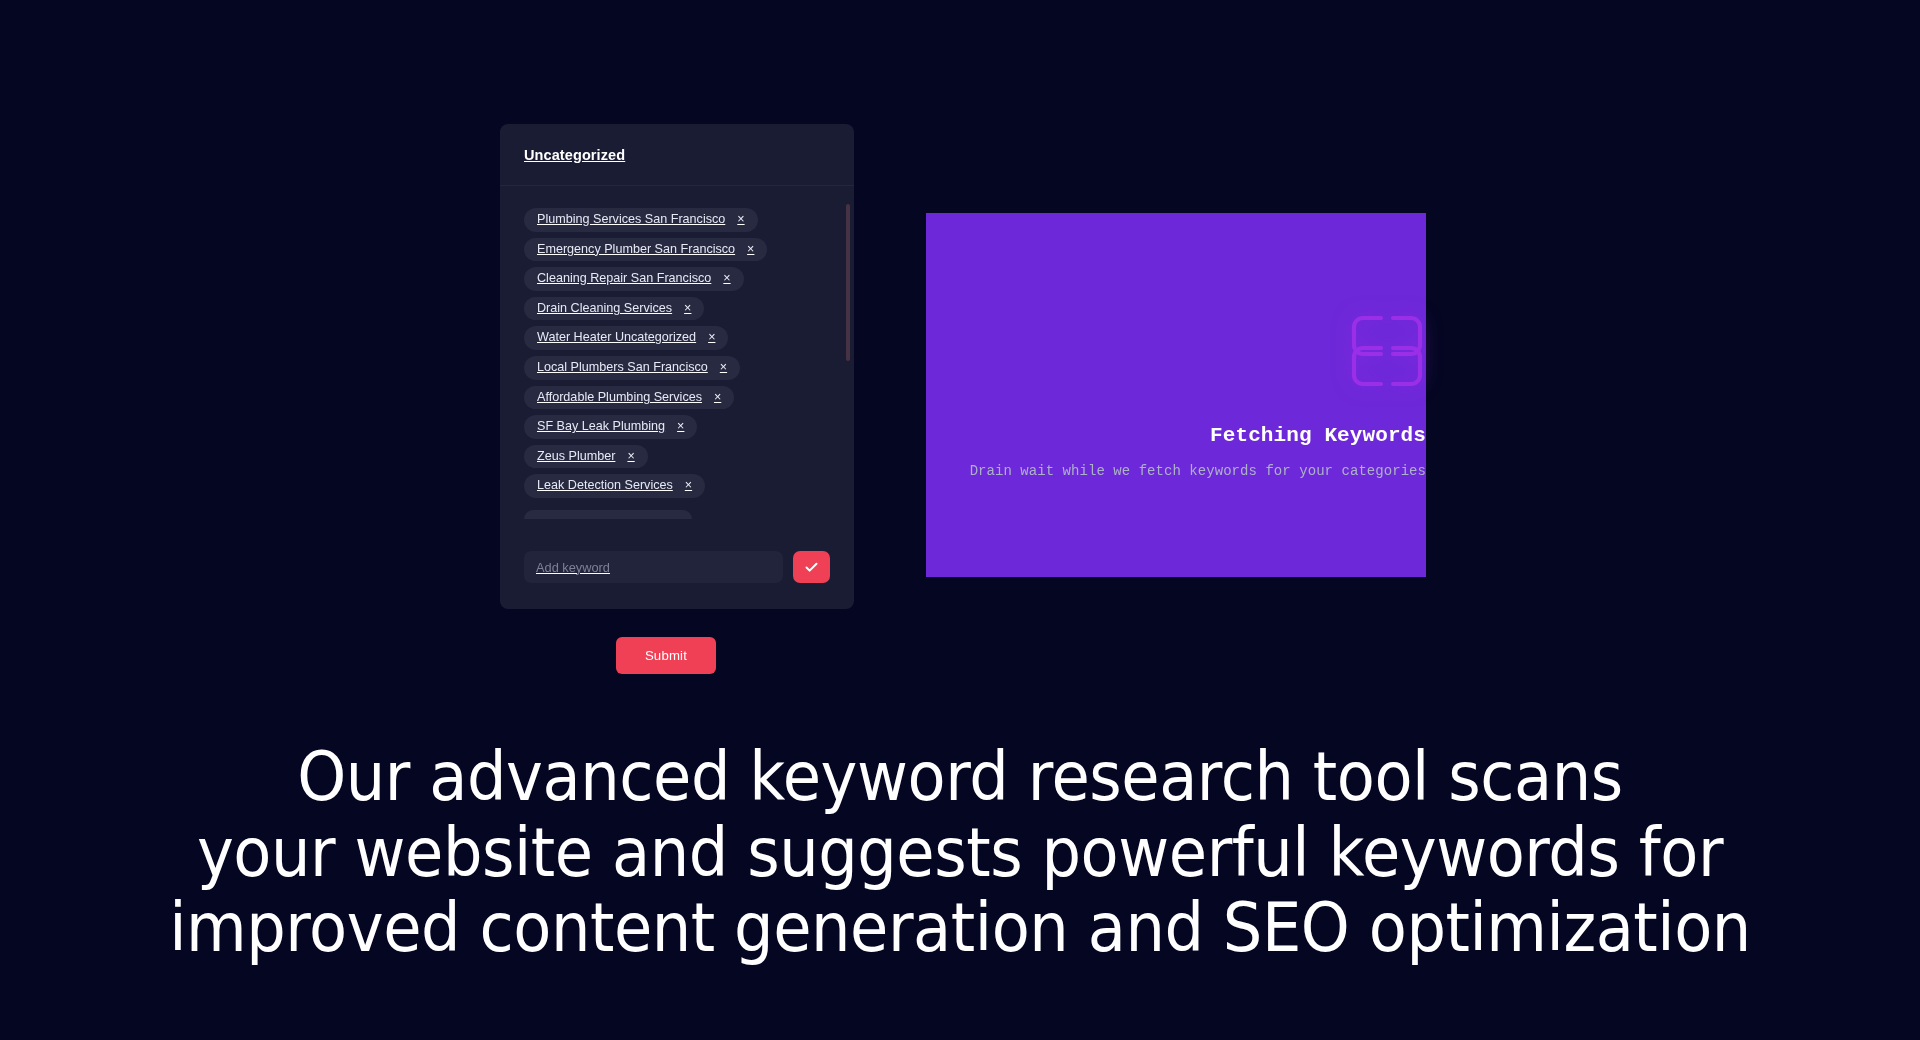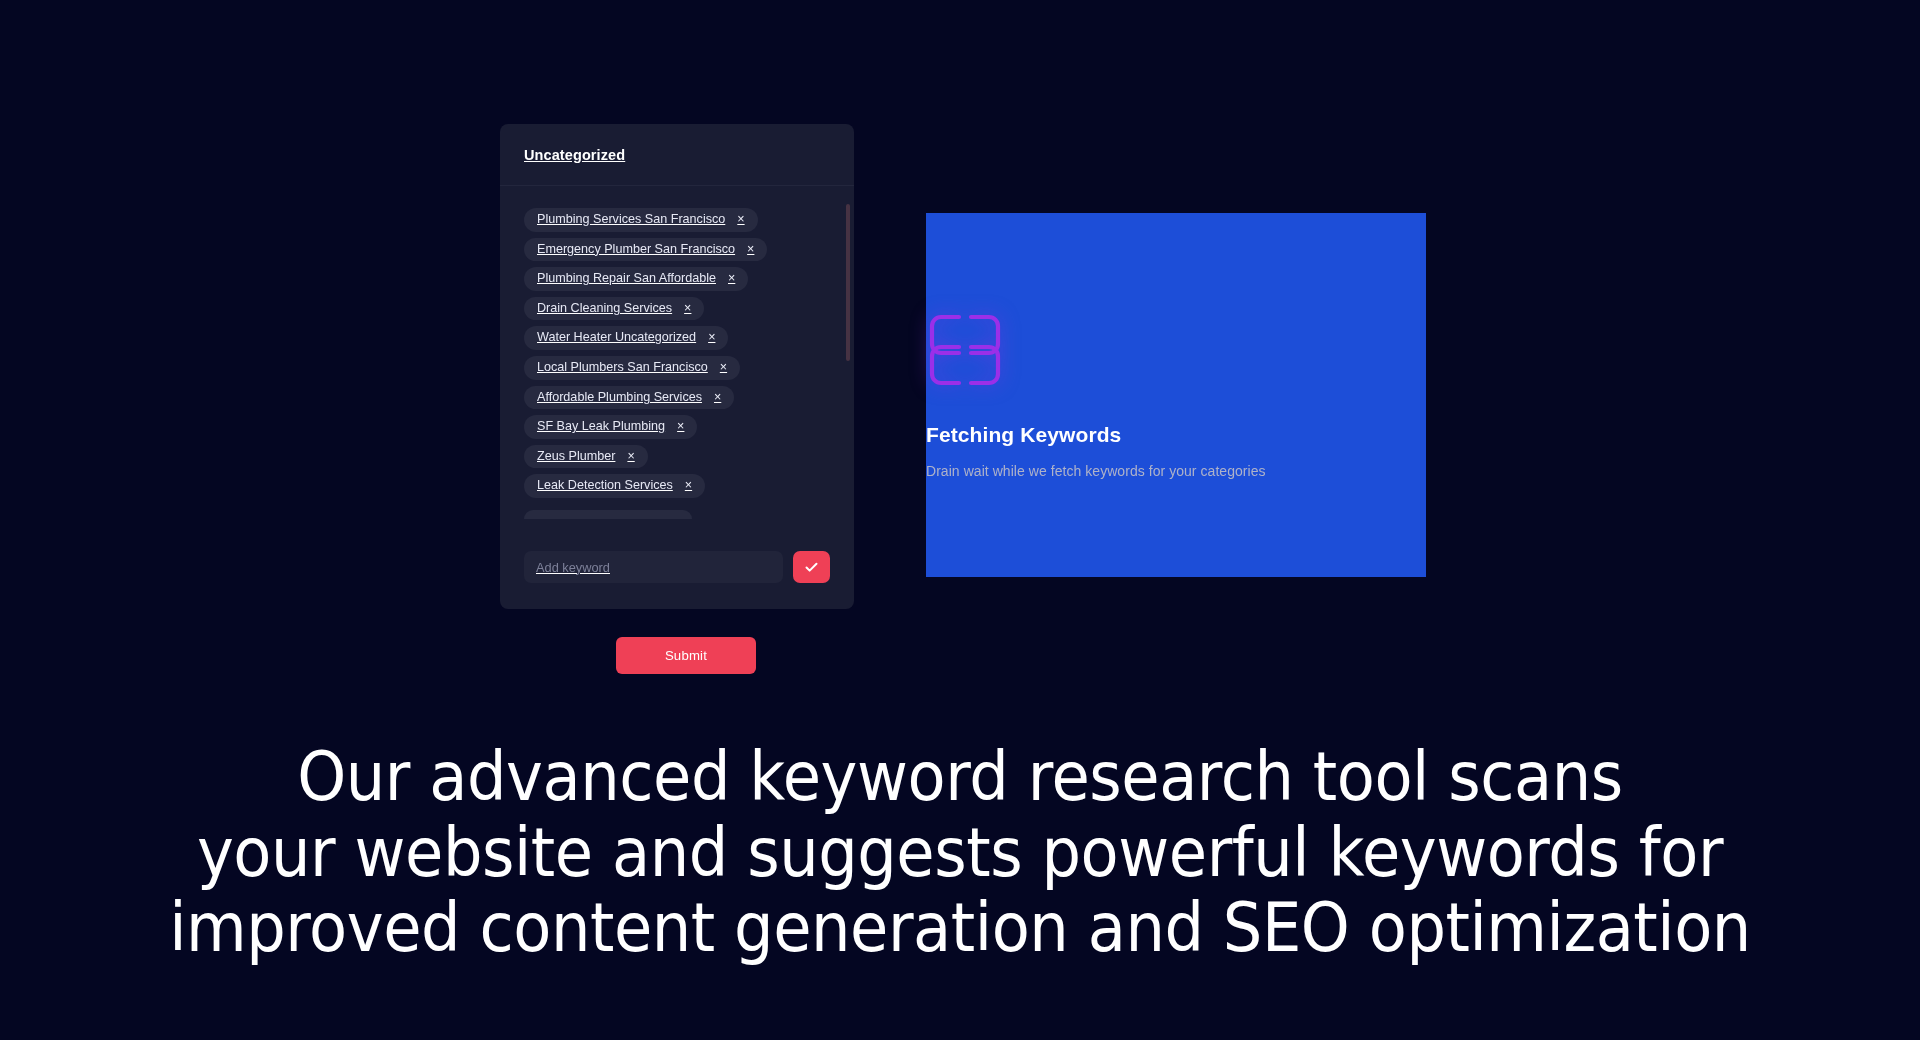--- a/index.html
+++ b/index.html
@@ -147,44 +147,45 @@
     justify-content:center;
     cursor:pointer;
   }
   .kw-confirm-btn svg { display:block; }
 
   
   .submit-btn {
     position:absolute;
     left:616px;
     top:637px;
-    width:140px;
+    width:100px;
     height:37px;
     background:#ef4056;
     border:none;
     border-radius:6px;
     color:#ffffff;
     font-size:13.2px;
     font-family:"Liberation Sans", sans-serif;
     cursor:pointer;
     letter-spacing:0.2px;
   }
 
   
   .fetch-panel {
     position:absolute;
     left:926px;
     top:213px;
     width:500px;
     height:364px;
-    background:#1d4ed8;
+    background:#6d28d9;
     display:flex;
     flex-direction:column;
-    align-items:flex-start;
+    align-items:flex-end;
     justify-content:center;
+    font-family:Liberation Mono, monospace;
   }
 
   .fetch-icon {
     width:78px;
     height:78px;
     margin-bottom:34px;
     filter:drop-shadow(0 0 9px rgba(150,45,230,0.55));
   }
 
   .fetch-title {
@@ -234,21 +235,21 @@
         <span>Plumbing Services San Francisco</span>
         <span class="chip-x">×</span>
       </span>
 
       <span class="chip">
         <span>Emergency Plumber San Francisco</span>
         <span class="chip-x">×</span>
       </span>
 
       <span class="chip">
-        <span>Plumbing Repair San Affordable</span>
+        <span>Cleaning Repair San Francisco</span>
         <span class="chip-x">×</span>
       </span>
 
       <span class="chip">
         <span>Drain Cleaning Services</span>
         <span class="chip-x">×</span>
       </span>
 
       <span class="chip">
         <span>Water Heater Uncategorized</span>

